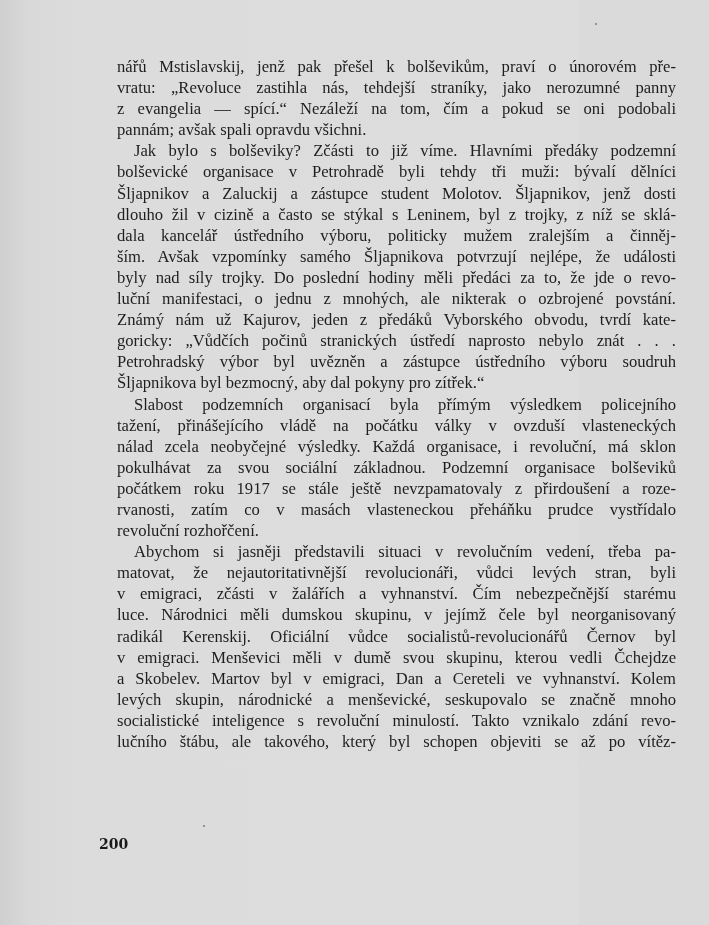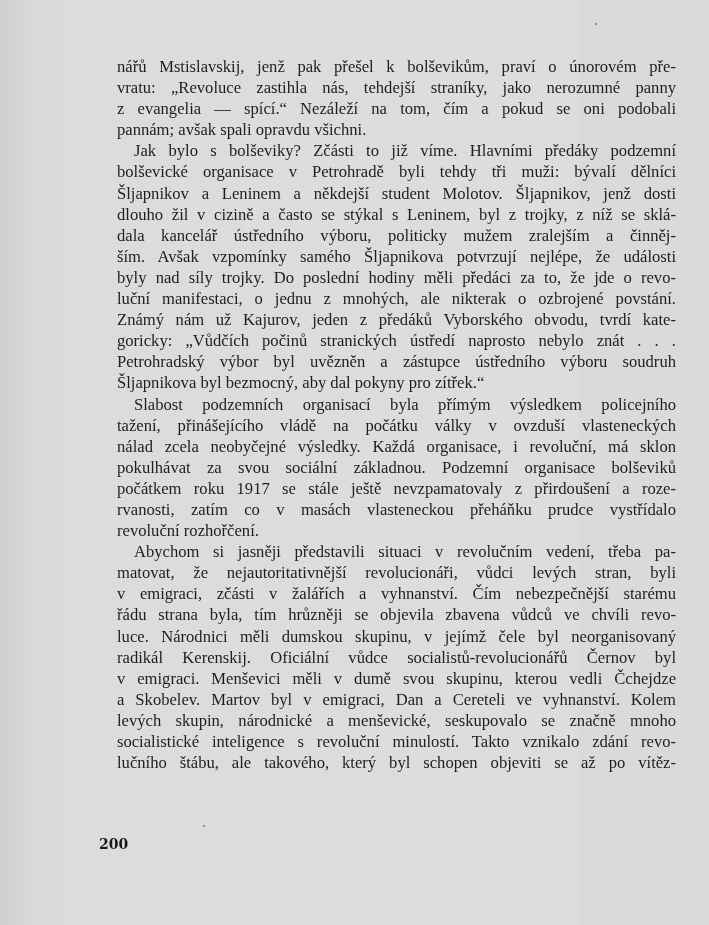--- a/index.html
+++ b/index.html
@@ -64,41 +64,40 @@
 <body>
 
 <div class="page">
   <div class="text-block" id="text-block">
       <span class="line" style="white-space: nowrap;"><span style="white-space: nowrap;">nářů Mstislavskij, jenž pak přešel k bolševikům, praví o únorovém pře-</span></span>
       <span class="line" style="white-space: nowrap;"><span style="white-space: nowrap;">vratu: „Revoluce zastihla nás, tehdejší straníky, jako nerozumné panny</span></span>
       <span class="line" style="white-space: nowrap;"><span style="white-space: nowrap;">z evangelia — spící.“ Nezáleží na tom, čím a pokud se oni podobali</span></span>
       <span class="line last" style="white-space: nowrap;"><span style="white-space: nowrap;">pannám; avšak spali opravdu všichni.</span></span>
       <span class="line indent" style="white-space: nowrap;"><span style="white-space: nowrap;">Jak bylo s bolševiky? Zčásti to již víme. Hlavními předáky podzemní</span></span>
       <span class="line" style="white-space: nowrap;"><span style="white-space: nowrap;">bolševické organisace v Petrohradě byli tehdy tři muži: bývalí dělníci</span></span>
-      <span class="line" style="white-space: nowrap;"><span style="white-space: nowrap;">Šljapnikov a Leninem a někdejší student Molotov. Šljapnikov, jenž dosti</span></span>
+      <span class="line" style="white-space: nowrap;"><span style="white-space: nowrap;">Šljapnikov a Zaluckij a zástupce student Molotov. Šljapnikov, jenž dosti</span></span>
       <span class="line" style="white-space: nowrap;"><span style="white-space: nowrap;">dlouho žil v cizině a často se stýkal s Leninem, byl z trojky, z níž se sklá-</span></span>
       <span class="line" style="white-space: nowrap;"><span style="white-space: nowrap;">dala kancelář ústředního výboru, politicky mužem zralejším a činněj-</span></span>
       <span class="line" style="white-space: nowrap;"><span style="white-space: nowrap;">ším. Avšak vzpomínky samého Šljapnikova potvrzují nejlépe, že události</span></span>
       <span class="line" style="white-space: nowrap;"><span style="white-space: nowrap;">byly nad síly trojky. Do poslední hodiny měli předáci za to, že jde o revo-</span></span>
       <span class="line" style="white-space: nowrap;"><span style="white-space: nowrap;">luční manifestaci, o jednu z mnohých, ale nikterak o ozbrojené povstání.</span></span>
       <span class="line" style="white-space: nowrap;"><span style="white-space: nowrap;">Známý nám už Kajurov, jeden z předáků Vyborského obvodu, tvrdí kate-</span></span>
       <span class="line" style="white-space: nowrap;"><span style="white-space: nowrap;">goricky: „Vůdčích počinů stranických ústředí naprosto nebylo znát . . .</span></span>
       <span class="line" style="white-space: nowrap;"><span style="white-space: nowrap;">Petrohradský výbor byl uvězněn a zástupce ústředního výboru soudruh</span></span>
       <span class="line last" style="white-space: nowrap;"><span style="white-space: nowrap;">Šljapnikova byl bezmocný, aby dal pokyny pro zítřek.“</span></span>
       <span class="line indent" style="white-space: nowrap;"><span style="white-space: nowrap;">Slabost podzemních organisací byla přímým výsledkem policejního</span></span>
       <span class="line" style="white-space: nowrap;"><span style="white-space: nowrap;">tažení, přinášejícího vládě na počátku války v ovzduší vlasteneckých</span></span>
       <span class="line" style="white-space: nowrap;"><span style="white-space: nowrap;">nálad zcela neobyčejné výsledky. Každá organisace, i revoluční, má sklon</span></span>
       <span class="line" style="white-space: nowrap;"><span style="white-space: nowrap;">pokulhávat za svou sociální základnou. Podzemní organisace bolševiků</span></span>
       <span class="line" style="white-space: nowrap;"><span style="white-space: nowrap;">počátkem roku 1917 se stále ještě nevzpamatovaly z přirdoušení a roze-</span></span>
       <span class="line" style="white-space: nowrap;"><span style="white-space: nowrap;">rvanosti, zatím co v masách vlasteneckou přeháňku prudce vystřídalo</span></span>
       <span class="line last" style="white-space: nowrap;"><span style="white-space: nowrap;">revoluční rozhořčení.</span></span>
       <span class="line indent" style="white-space: nowrap;"><span style="white-space: nowrap;">Abychom si jasněji představili situaci v revolučním vedení, třeba pa-</span></span>
       <span class="line" style="white-space: nowrap;"><span style="white-space: nowrap;">matovat, že nejautoritativnější revolucionáři, vůdci levých stran, byli</span></span>
       <span class="line" style="white-space: nowrap;"><span style="white-space: nowrap;">v emigraci, zčásti v žalářích a vyhnanství. Čím nebezpečnější starému</span></span>
-      <span class="line" style="white-space: nowrap;"><span style="white-space: nowrap;">řádu strana byla, tím hrůzněji se objevila zbavena vůdců ve chvíli revo-</span></span>
       <span class="line" style="white-space: nowrap;"><span style="white-space: nowrap;">luce. Národnici měli dumskou skupinu, v jejímž čele byl neorganisovaný</span></span>
       <span class="line" style="white-space: nowrap;"><span style="white-space: nowrap;">radikál Kerenskij. Oficiální vůdce socialistů-revolucionářů Černov byl</span></span>
       <span class="line" style="white-space: nowrap;"><span style="white-space: nowrap;">v emigraci. Menševici měli v dumě svou skupinu, kterou vedli Čchejdze</span></span>
       <span class="line" style="white-space: nowrap;"><span style="white-space: nowrap;">a Skobelev. Martov byl v emigraci, Dan a Cereteli ve vyhnanství. Kolem</span></span>
       <span class="line" style="white-space: nowrap;"><span style="white-space: nowrap;">levých skupin, národnické a menševické, seskupovalo se značně mnoho</span></span>
       <span class="line" style="white-space: nowrap;"><span style="white-space: nowrap;">socialistické inteligence s revoluční minulostí. Takto vznikalo zdání revo-</span></span>
       <span class="line" style="white-space: nowrap;"><span style="white-space: nowrap;">lučního štábu, ale takového, který byl schopen objeviti se až po vítěz-</span></span>
     </div>
   <div class="page-number">200</div>
   <span class="speck" style="left:595px; top:23px;"></span>

